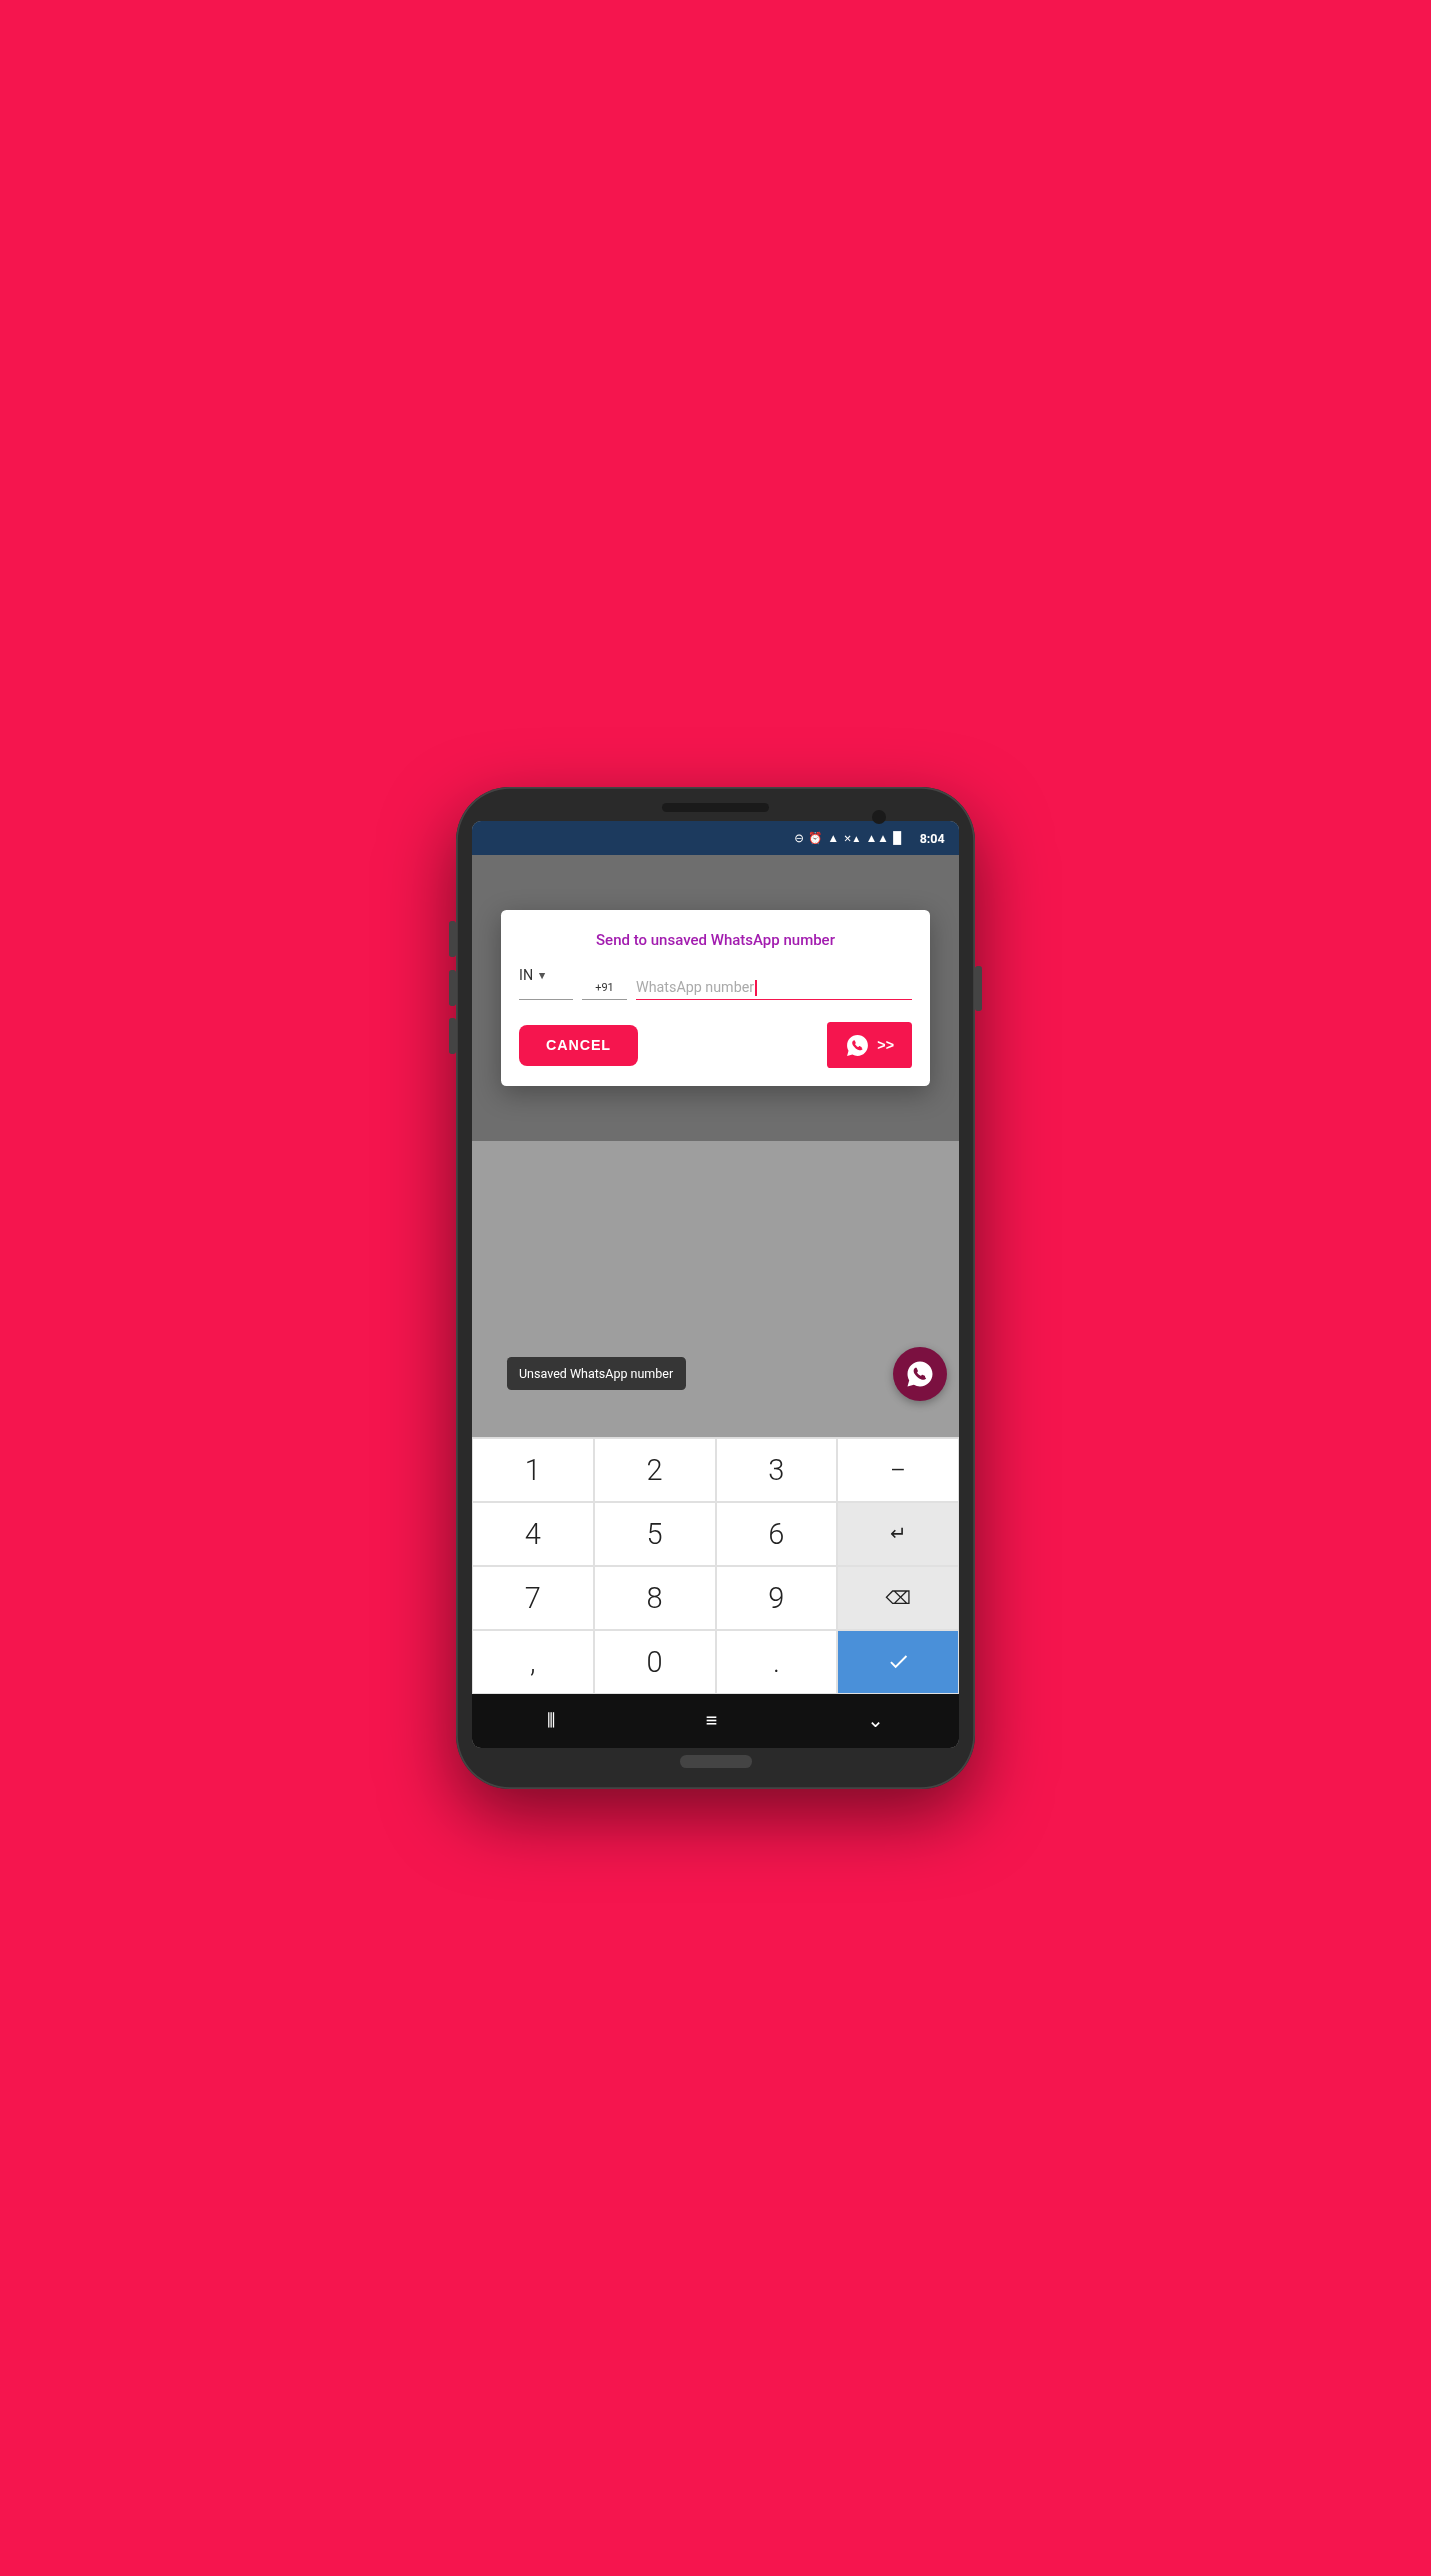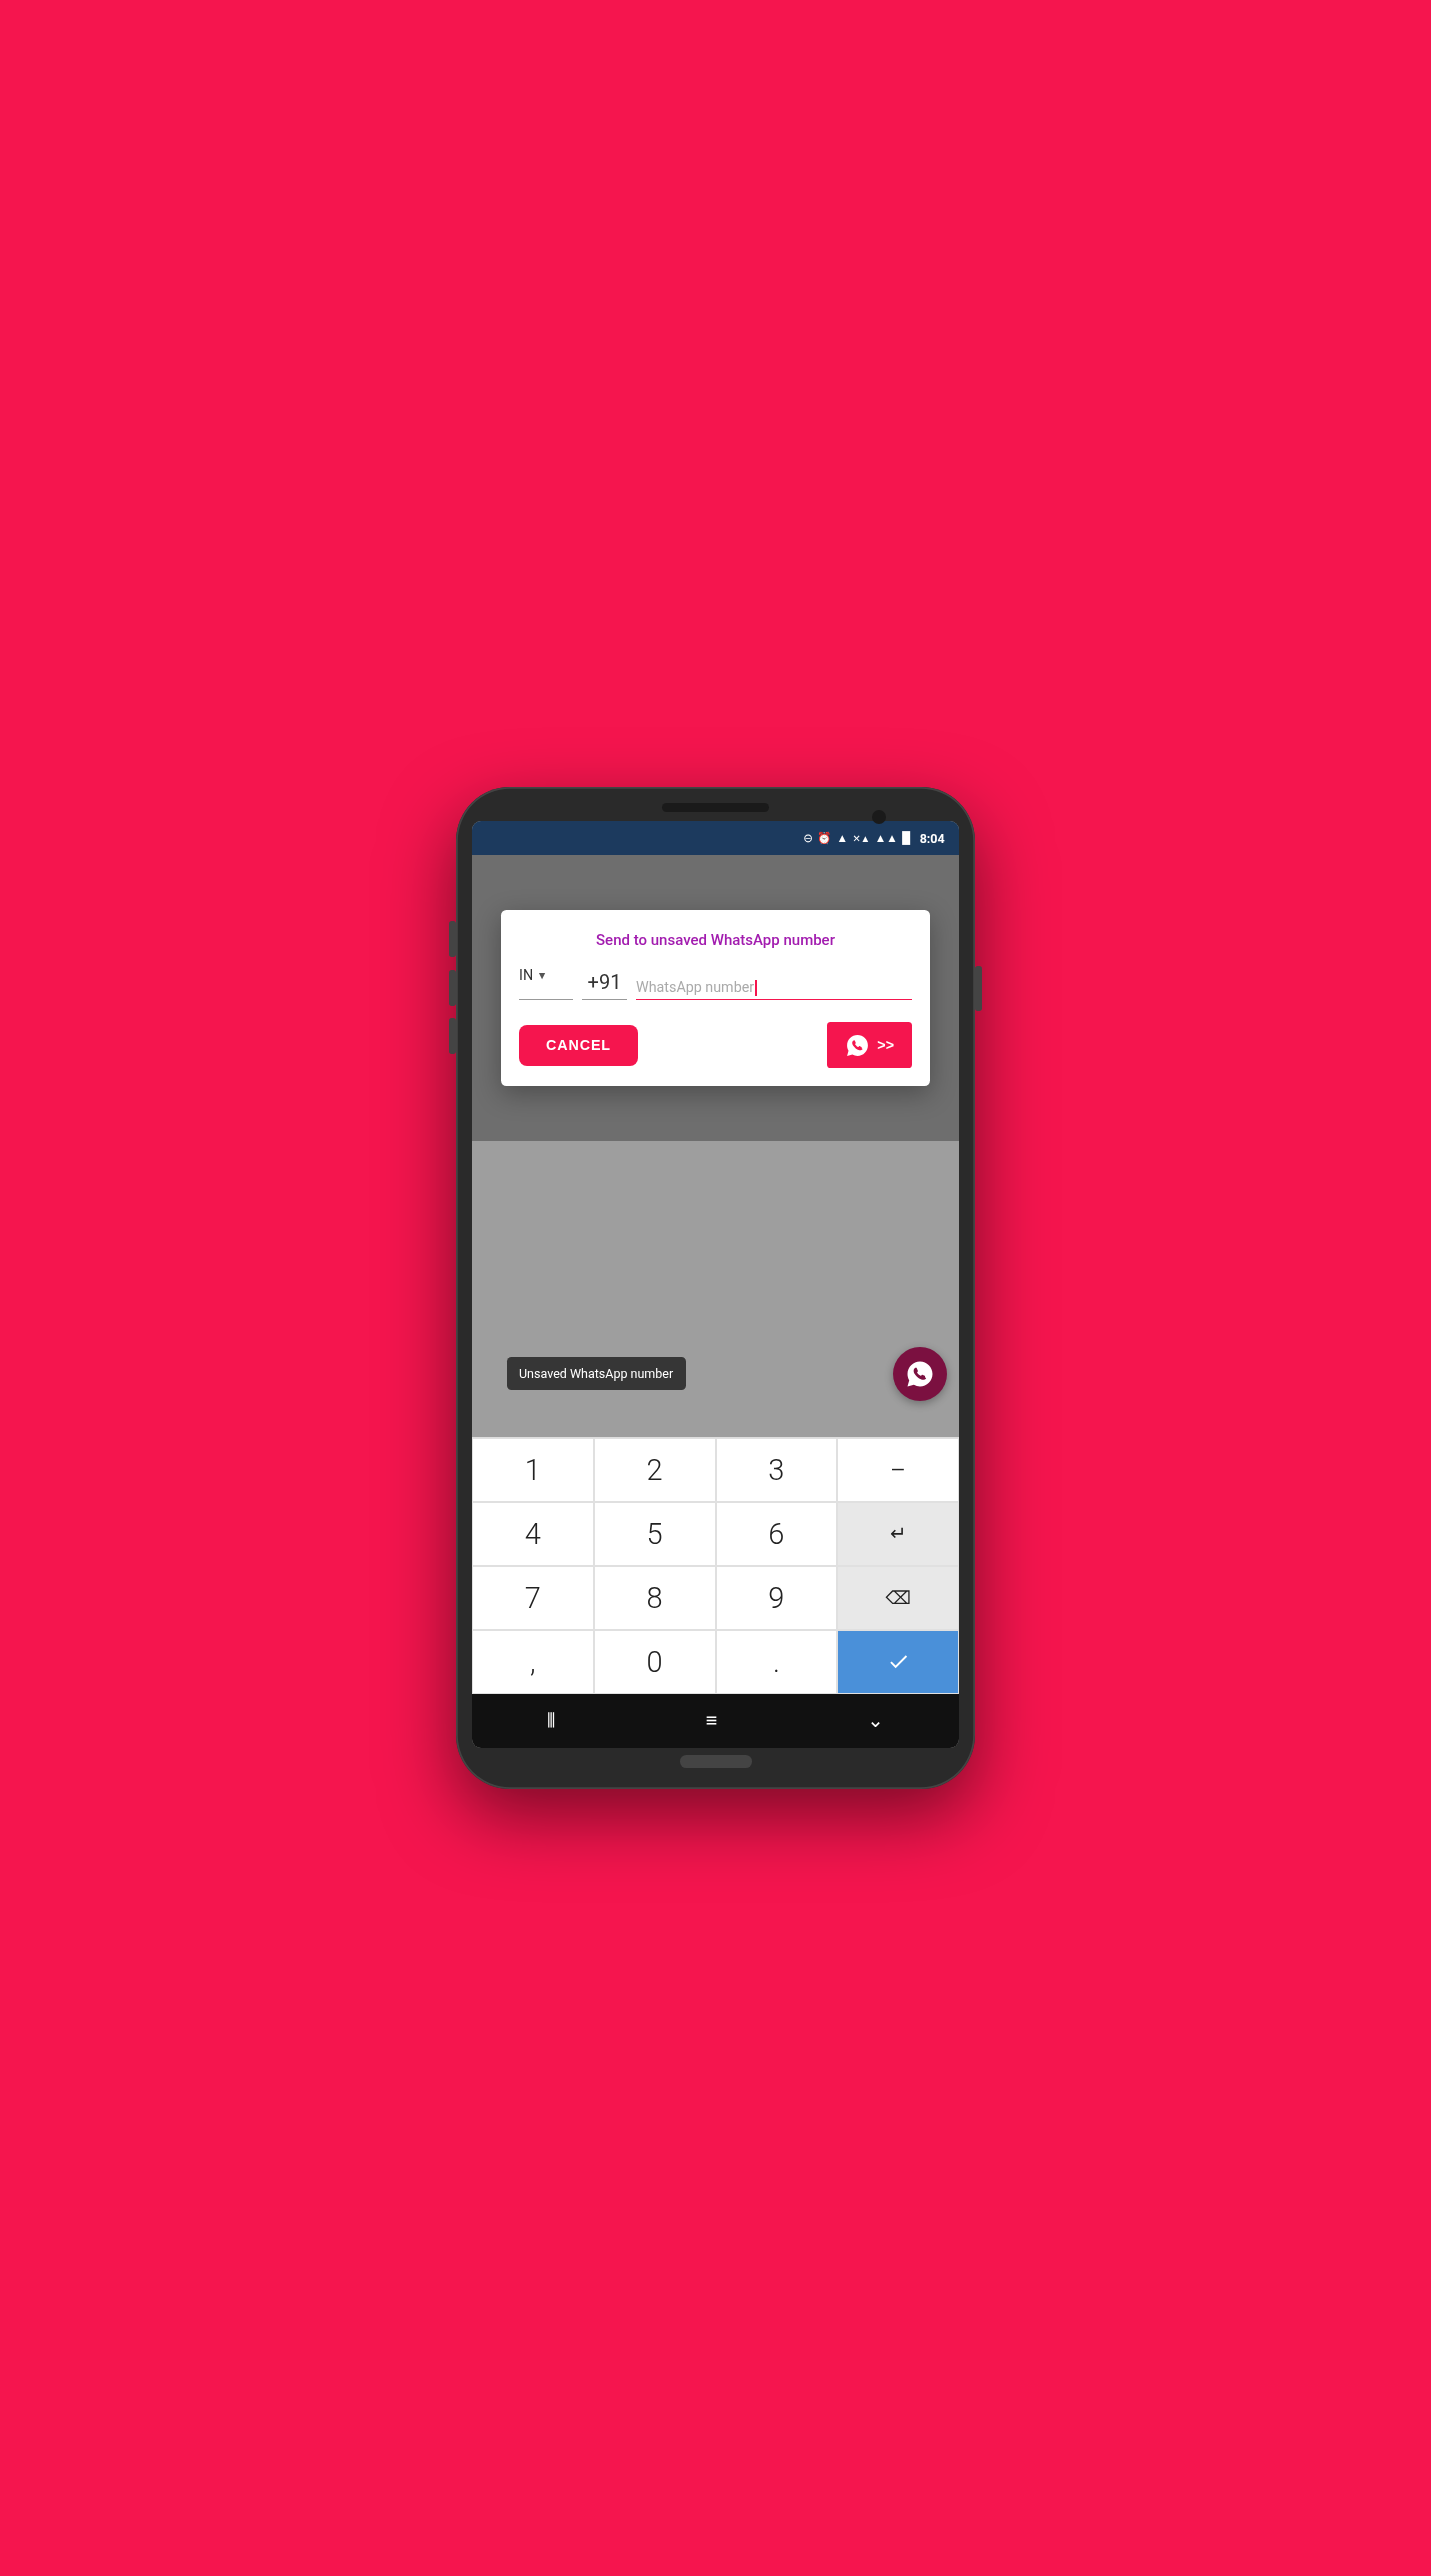--- a/index.html
+++ b/index.html
@@ -70,21 +70,21 @@
 
     .status-icon {
       color: white;
       font-size: 11.6px;
     }
 
     .status-time {
       color: white;
       font-size: 12.5px;
       font-weight: bold;
-      margin-left: 4px;
+      margin-left: 13px;
     }
 
     .toolbar {
       background: #1c3a5e;
       height: 48px;
       display: flex;
       align-items: center;
       padding: 0 14.3px;
       gap: 12.5px;
     }
@@ -177,21 +177,21 @@
     }
 
     .dropdown-arrow {
       color: #555;
       font-size: 10.7px;
     }
 
     .phone-code {
       border-bottom: 0.9px solid #999;
       padding-bottom: 5.4px;
-      font-size: 20px;
+      font-size: 11px;
       color: #333;
       min-width: 45px;
       text-align: center;
     }
 
     .phone-input-container {
       flex: 1;
       border-bottom: 1.8px solid #F5154E;
       padding-bottom: 3.6px;
       position: relative;

